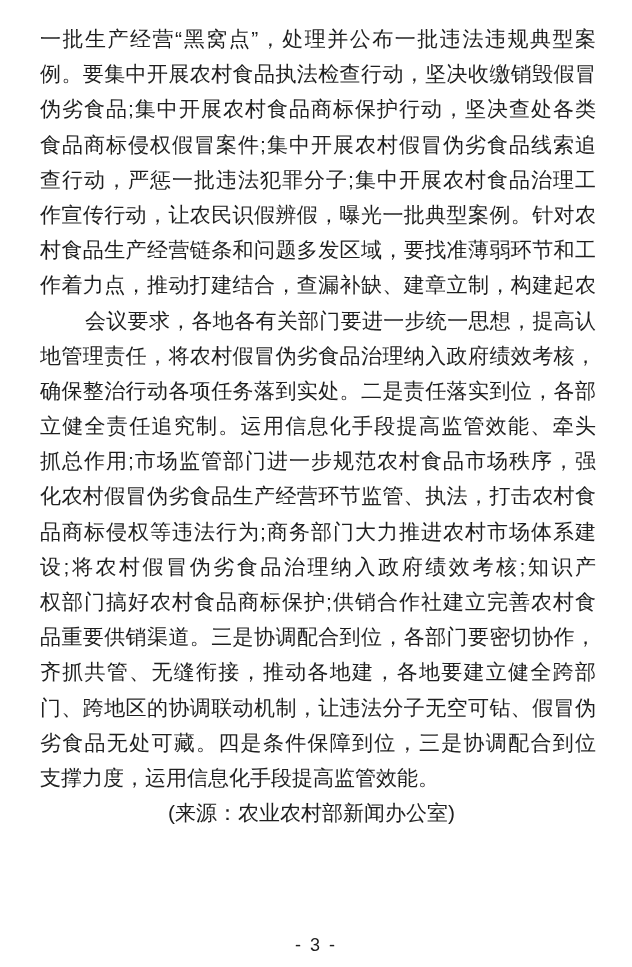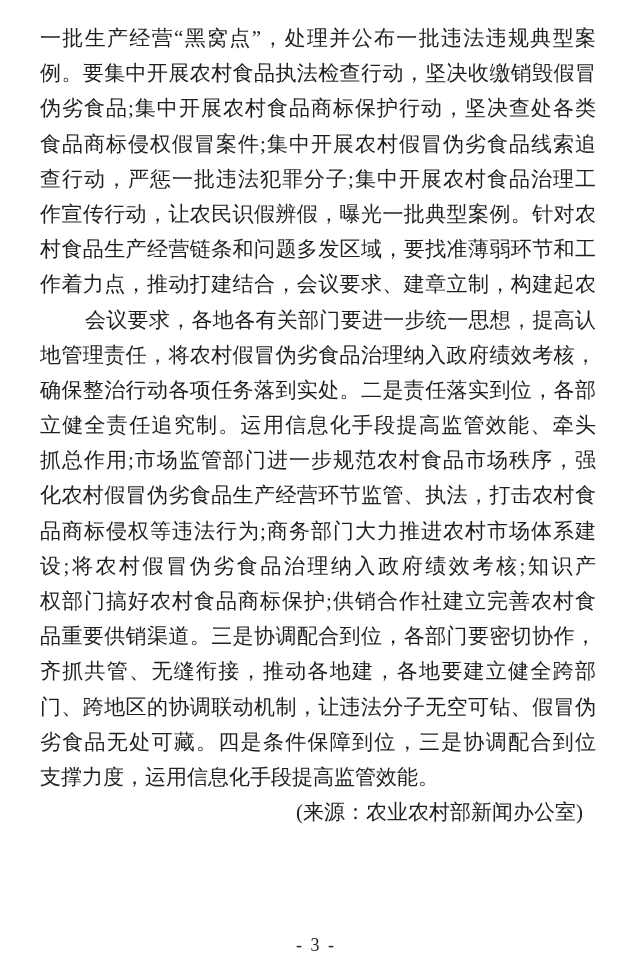--- a/index.html
+++ b/index.html
@@ -6,21 +6,21 @@
     margin: 0;
     padding: 0;
     background: #ffffff;
   }
   .page {
     position: relative;
     width: 632px;
     height: 967px;
     background: #ffffff;
     overflow: hidden;
-    font-family: Liberation Serif, serif;
+    font-family: Liberation Sans, sans-serif;
   }
   .text-block {
     position: absolute;
     left: 40px;
     top: 21px;
     width: 556px;
     color: #1f1f1f;
     font-size: 21px;
   }
   .ln {
@@ -32,21 +32,21 @@
   .j {
     text-align: justify;
     text-align-last: justify;
     text-justify: inter-character;
     white-space: normal;
   }
   .indent {
     padding-left: 45px;
   }
   .source {
-    text-align: right;
+    text-align: center;
     padding-right: 13px;
   }
   .page-number {
     position: absolute;
     top: 934px;
     left: 0;
     width: 632px;
     height: 22px;
     line-height: 22px;
     text-align: center;
@@ -60,21 +60,21 @@
 
 <div class="page">
   <div class="text-block">
     <div class="ln j">一批生产经营“黑窝点”，处理并公布一批违法违规典型案</div>
     <div class="ln j">例。要集中开展农村食品执法检查行动，坚决收缴销毁假冒</div>
     <div class="ln j">伪劣食品;集中开展农村食品商标保护行动，坚决查处各类</div>
     <div class="ln j">食品商标侵权假冒案件;集中开展农村假冒伪劣食品线索追</div>
     <div class="ln j">查行动，严惩一批违法犯罪分子;集中开展农村食品治理工</div>
     <div class="ln j">作宣传行动，让农民识假辨假，曝光一批典型案例。针对农</div>
     <div class="ln j">村食品生产经营链条和问题多发区域，要找准薄弱环节和工</div>
-    <div class="ln j">作着力点，推动打建结合，会议要求、建章立制，构建起农</div>
+    <div class="ln j">作着力点，推动打建结合，查漏补缺、建章立制，构建起农</div>
     <div class="ln j indent">会议要求，各地各有关部门要进一步统一思想，提高认</div>
     <div class="ln j">地管理责任，将农村假冒伪劣食品治理纳入政府绩效考核，</div>
     <div class="ln j">确保整治行动各项任务落到实处。二是责任落实到位，各部</div>
     <div class="ln j">立健全责任追究制。运用信息化手段提高监管效能、牵头</div>
     <div class="ln j">抓总作用;市场监管部门进一步规范农村食品市场秩序，强</div>
     <div class="ln j">化农村假冒伪劣食品生产经营环节监管、执法，打击农村食</div>
     <div class="ln j">品商标侵权等违法行为;商务部门大力推进农村市场体系建</div>
     <div class="ln j">设;将农村假冒伪劣食品治理纳入政府绩效考核;知识产</div>
     <div class="ln j">权部门搞好农村食品商标保护;供销合作社建立完善农村食</div>
     <div class="ln j">品重要供销渠道。三是协调配合到位，各部门要密切协作，</div>

